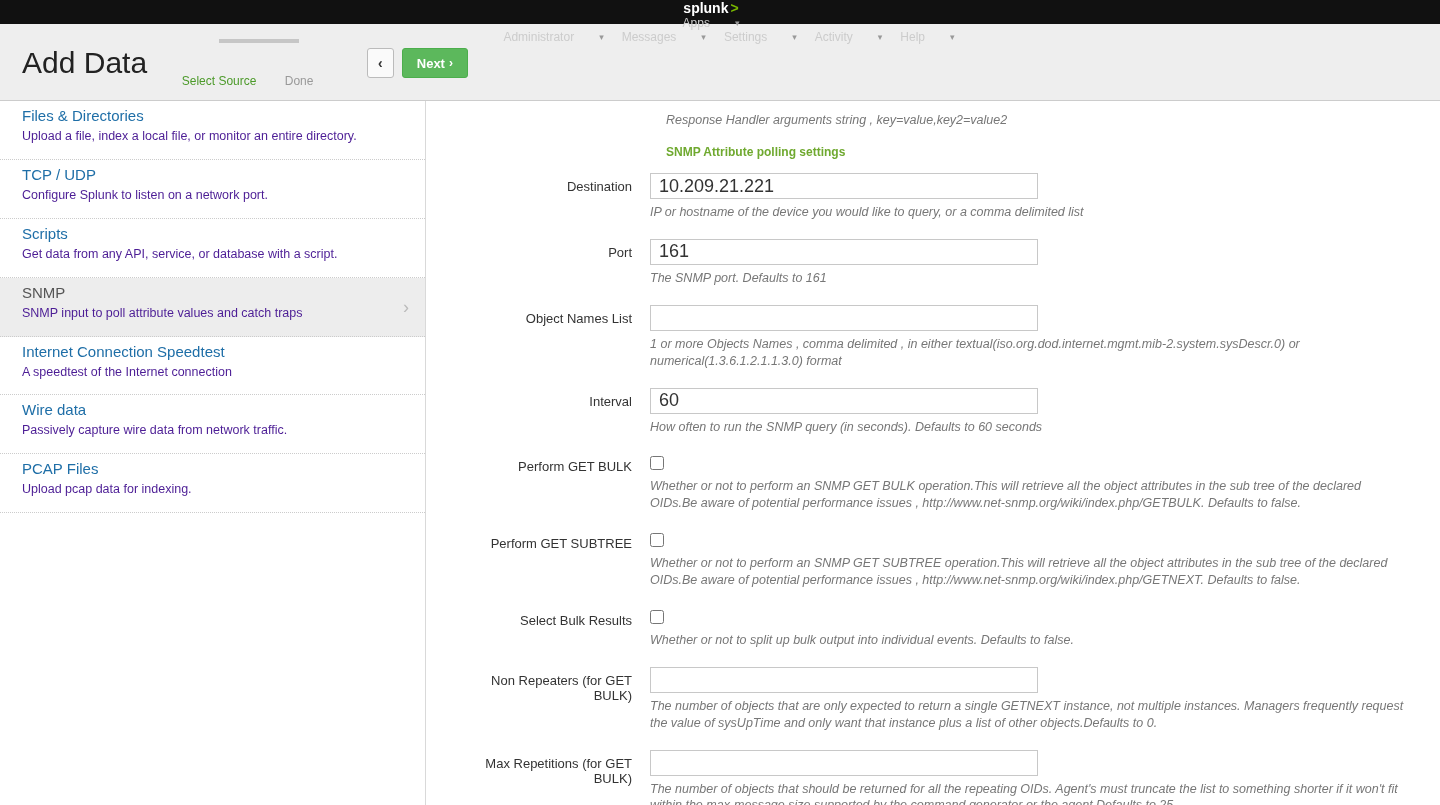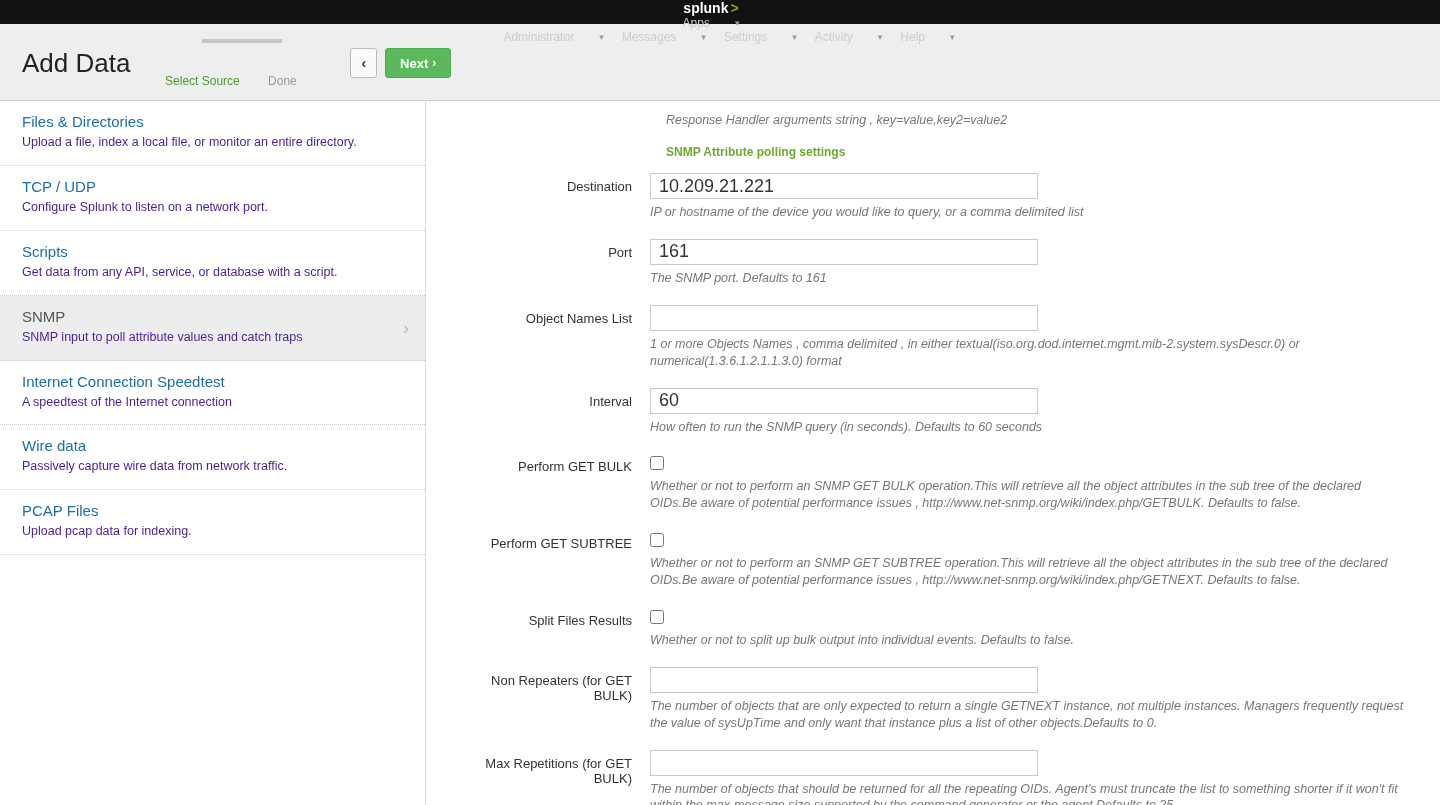--- a/index.html
+++ b/index.html
@@ -20,42 +20,42 @@
   .topbar .left, .topbar .right { display: flex; align-items: center; }
   .topbar .spacer { flex: 1; }
   .topbar .menuitem { margin-right: 18px; display: flex; align-items: center; cursor: pointer; color: #ccc; gap: 21px; }
   .topbar .right .menuitem { margin-right: 0; margin-left: 18px; }
   .topbar .caret { margin-left: 4px; font-size: 9px; color: #999; }
   
   .header {
     background: #eee; border-bottom: 1px solid #ccc;
     padding: 14px 22px 12px 22px; display: flex; align-items: center;
   }
-  .header h1 { font-weight: normal; font-size: 26px; color: #222; margin-right: 32px; }
+  .header h1 { font-weight: normal; font-size: 30px; color: #222; margin-right: 32px; }
   .wizard-bar {
     display: flex; align-items: flex-start; position: relative; height: 48px;
   }
   .wizsteps { display: flex; align-items: center; position: relative; }
   .wizsteps .segment { width: 80px; height: 4px; background: #c6c6c6; margin-top: 7px; }
   .wizctrl { display: flex; align-items: center; margin-left: 28px; }
   .btn {
     display: inline-flex; align-items: center; justify-content: center;
     height: 30px; padding: 0 14px; border-radius: 3px; font-size: 13px;
     cursor: pointer; border: 1px solid #bbb; background: #fafafa; color: #333;
   }
   .btn.icon-only { padding: 0 10px; font-size: 14px; font-weight: bold; }
   .btn.primary { background: #5cb85c; border-color: #4cae4c; color: #fff; font-weight: 600; }
   .btn.primary .chev { margin-left: 4px; font-size: 12px; }
   
   .main { display: flex; }
   .sidebar {
     width: 426px; border-right: 1px solid #d9d9d9; min-height: 720px;
   }
   .source-item {
-    padding: 12px 22px 14px 22px; border-bottom: 1px dotted #ccc; cursor: pointer;
+    padding: 6px 22px 14px 22px; border-bottom: 1px dotted #ccc; cursor: pointer;
     position: relative;
   }
   .source-item .title { color: #1e6ea7; font-size: 15px; margin-bottom: 4px; }
   .source-item .desc { color: #4c1d95; font-size: 12.5px; line-height: 1.35; }
   .source-item.selected { background: #ededed; }
   .source-item.selected .title { color: #555; }
   .source-item .arrow {
     position: absolute; right: 16px; top: 50%; transform: translateY(-50%);
     color: #bbb; font-size: 18px;
   }
@@ -234,21 +234,21 @@
 
     <div class="form-row">
       <div class="labelcol">Perform GET SUBTREE</div>
       <div class="fieldcol">
         <input type="checkbox" style="">
         <div class="hint">Whether or not to perform an SNMP GET SUBTREE operation.This will retrieve all the object attributes in the sub tree of the declared OIDs.Be aware of potential performance issues , http://www.net-snmp.org/wiki/index.php/GETNEXT. Defaults to false.</div>
       </div>
     </div>
 
     <div class="form-row">
-      <div class="labelcol">Split Files Results</div>
+      <div class="labelcol">Select Bulk Results</div>
       <div class="fieldcol">
         <input type="checkbox" style="">
         <div class="hint">Whether or not to split up bulk output into individual events. Defaults to false.</div>
       </div>
     </div>
 
     <div class="form-row">
       <div class="labelcol">Non Repeaters (for GET BULK)</div>
       <div class="fieldcol">
         <input type="text" value="" style="">

